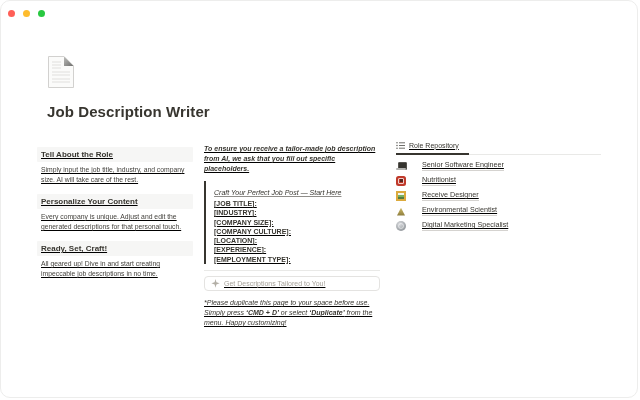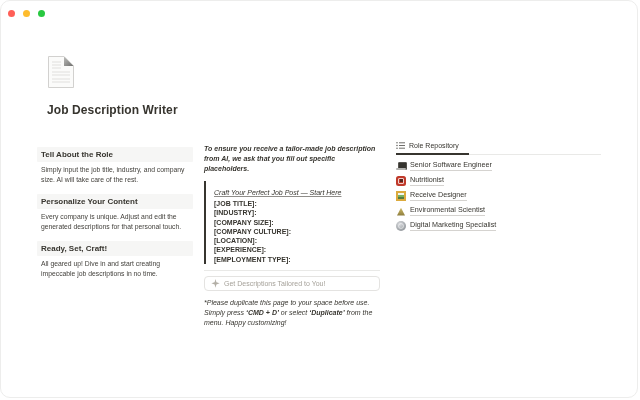--- a/index.html
+++ b/index.html
@@ -8,24 +8,24 @@
 
   
   .traffic{position:absolute;top:9px;left:7px;display:flex;gap:8px;}
   .dot{width:7px;height:7px;border-radius:50%;}
   .dot.red{background:#ff5f57;}
   .dot.yellow{background:#febc2e;}
   .dot.green{background:#28c840;}
 
   
   .page-icon{position:absolute;left:46px;top:54px;}
-  .page-title{position:absolute;left:46px;top:102px;font-size:12px;font-weight:700;color:#37352f;letter-spacing:.1px;}
+  .page-title{position:absolute;left:46px;top:102px;font-size:15px;font-weight:700;color:#37352f;letter-spacing:.1px;}
 
   
-  .col{position:absolute;box-sizing:border-box;}
+  .col{position:absolute;box-sizing:border-box;text-decoration:underline;}
   .col-left{left:40px;top:146px;width:152px;}
   .col-mid{left:203px;top:143px;width:176px;}
   .col-right{left:395px;top:138px;width:205px;}
 
   
   .sec{margin-bottom:9px;}
   .sec-h{font-size:8px;font-weight:700;color:#37352f;background:#f6f6f5;padding:3px 4px;margin-left:-4px;border-radius:1px;}
   .sec-b{font-size:6.8px;line-height:10px;color:#44423d;margin-top:3px;}
 
   
@@ -38,21 +38,21 @@
   .footer{margin-top:7px;font-size:7px;font-style:italic;line-height:10px;color:#37352f;}
   .footer .b{font-weight:700;}
 
   
   .tab{display:flex;align-items:center;gap:4px;height:12px;cursor:pointer;}
   .tab-label{font-size:7px;color:#37352f;}
   .tab-rule{position:relative;height:2px;margin-top:2px;}
   .tab-rule .light{position:absolute;left:0;right:0;top:1px;height:1px;background:#e9e9e7;}
   .tab-rule .dark{position:absolute;left:0;top:0;width:73px;height:2px;background:#37352f;}
   .roles{margin-top:3px;}
-  .role{display:flex;align-items:center;gap:4px;height:15px;cursor:pointer;}
+  .role{display:flex;align-items:center;gap:16px;height:15px;cursor:pointer;}
   .role-label{font-size:7.2px;color:#37352f;border-bottom:1px solid #d5d3d0;padding-bottom:.5px;}
 
   
   .ic{position:relative;width:10px;height:10px;flex:none;}
   .ic-laptop::before{content:"";position:absolute;left:1.5px;top:1px;width:7px;height:6px;background:#35342f;border:.5px solid #55534e;border-radius:1px;}
   .ic-laptop::after{content:"";position:absolute;left:0;bottom:1px;width:10px;height:1.5px;background:#b3b3b0;border-radius:1px;}
   .ic-apple{background:#c03a2b;border-radius:2.5px;}
   .ic-apple::after{content:"";position:absolute;inset:2px;border:1px solid rgba(255,255,255,.75);border-radius:1px;}
   .ic-apple::before{content:"";position:absolute;inset:3.5px;background:#58241c;z-index:1;}
   .ic-frame{box-sizing:border-box;border:2px solid #dcaa3c;background:linear-gradient(180deg,#f2f5ee 0%,#f2f5ee 38%,#7ab05e 38%,#7ab05e 72%,#527a42 72%);}

